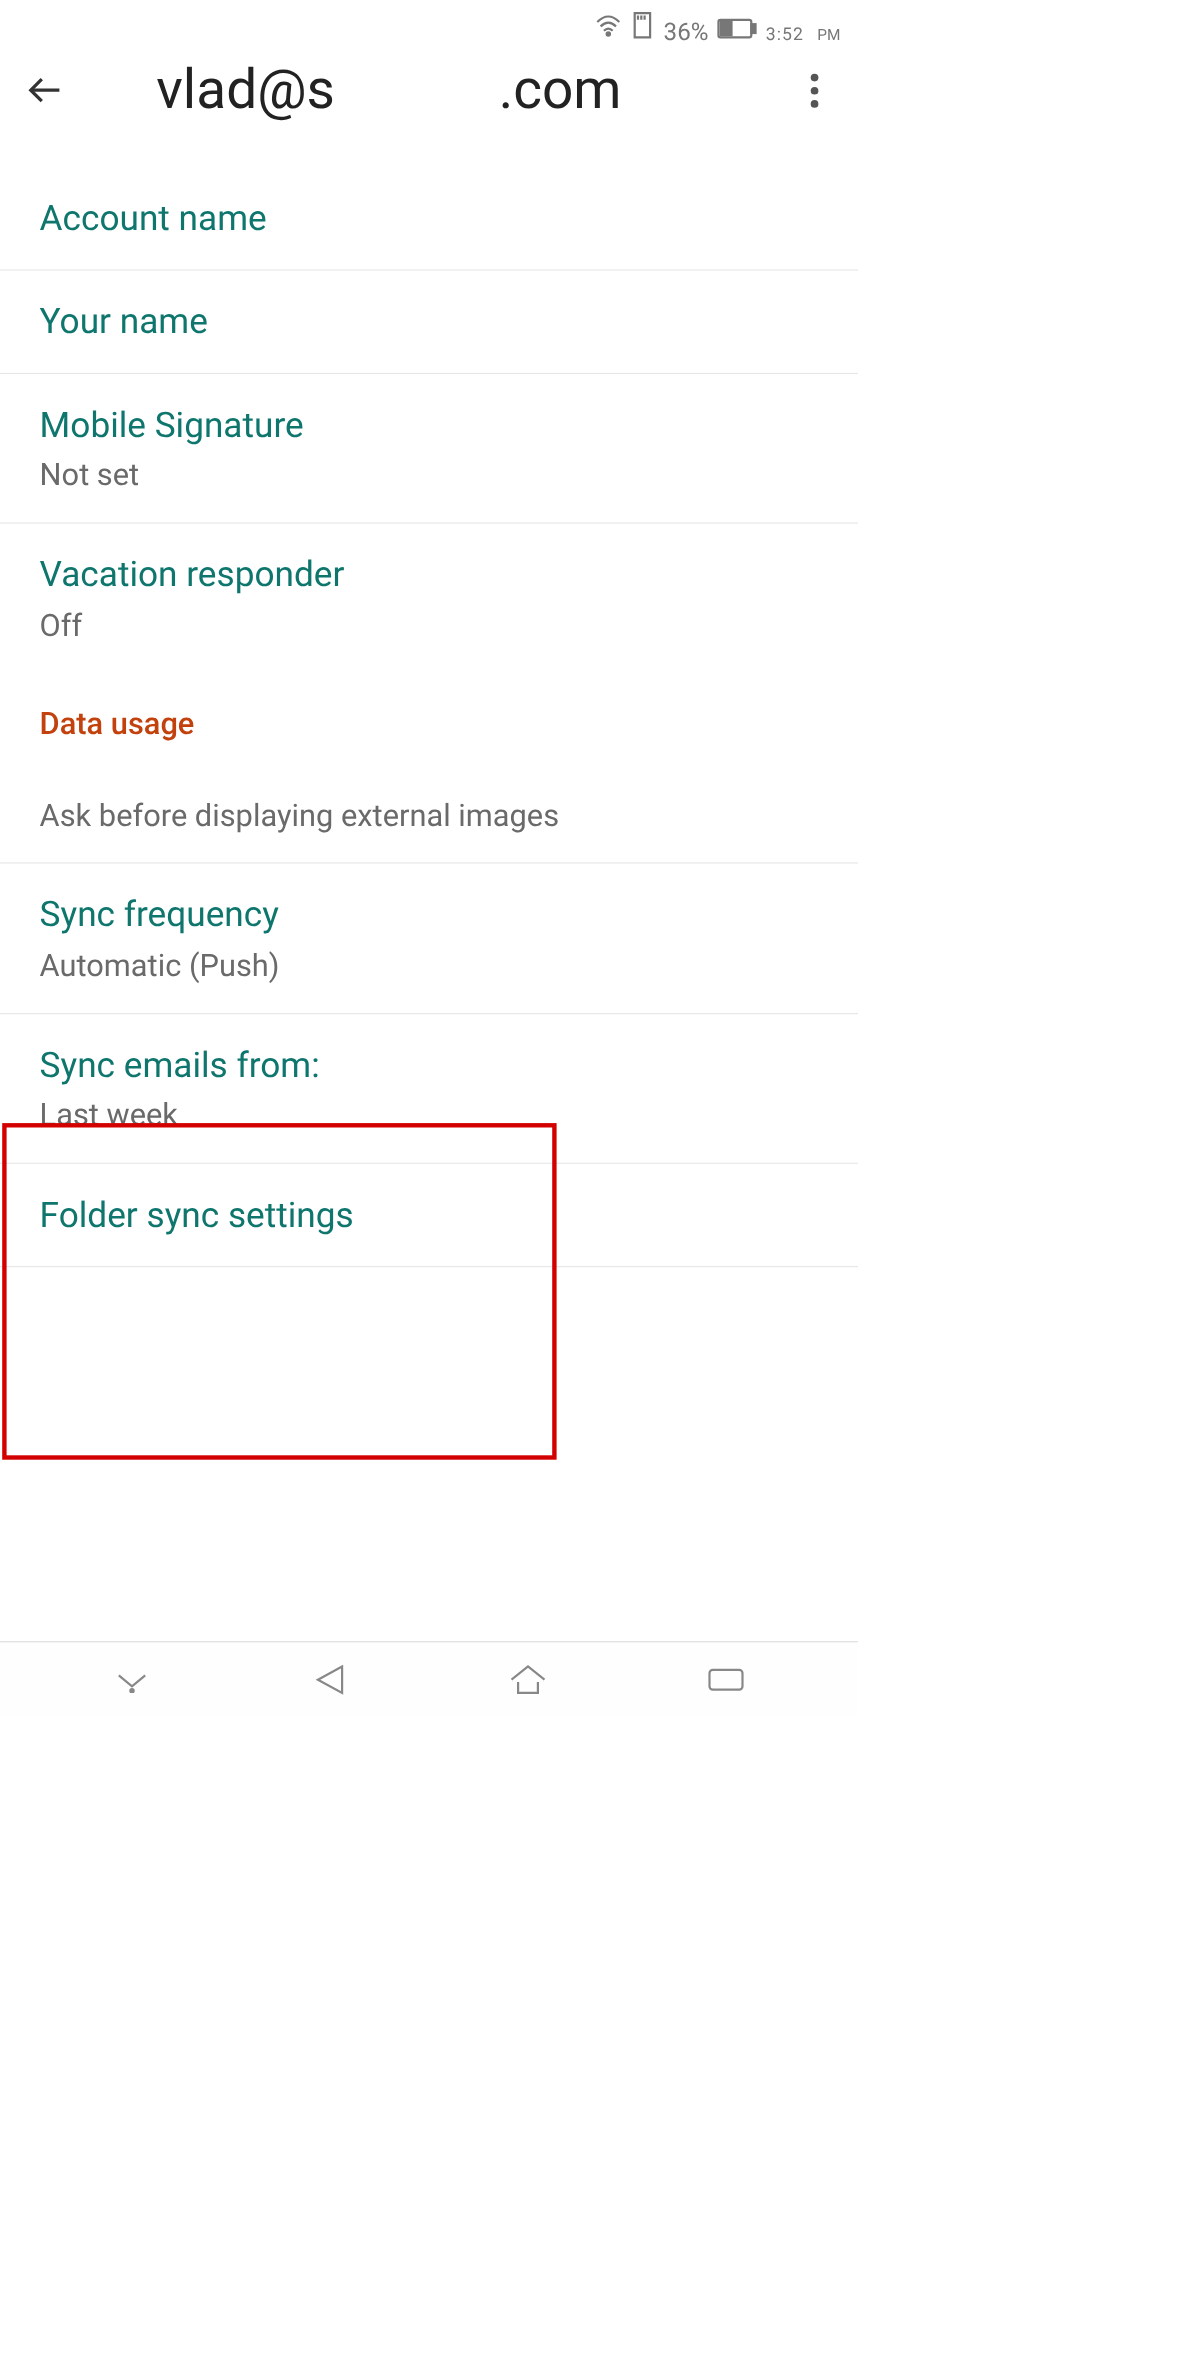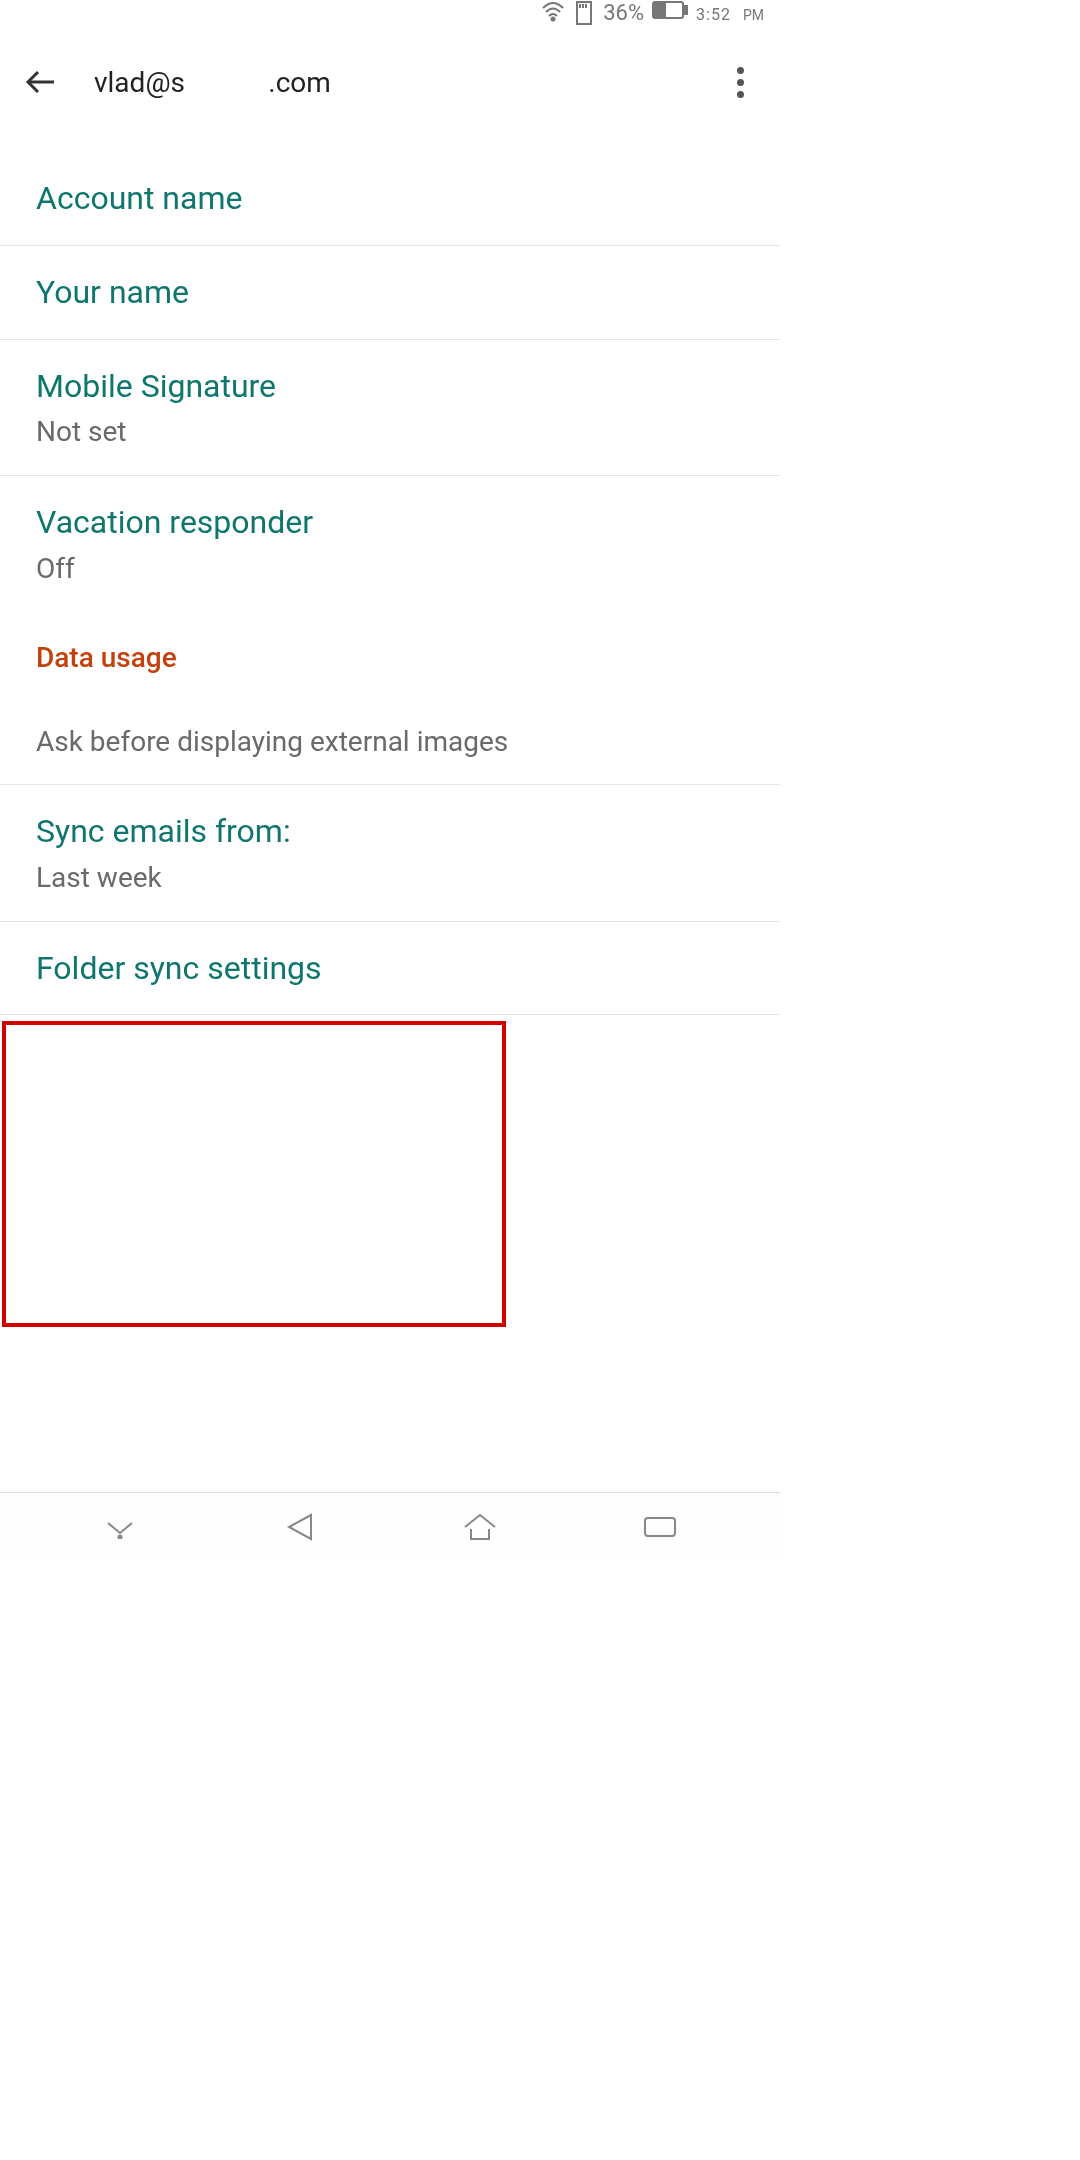--- a/index.html
+++ b/index.html
@@ -8,21 +8,21 @@
       height: 1560px;
       font-family: -apple-system, BlinkMacSystemFont, 'Segoe UI', Roboto, Arial, sans-serif;
       background: #fff;
       position: relative;
       overflow: hidden;
     }
     .status-bar {
       height: 42px;
       display: flex;
       justify-content: flex-end;
-      align-items: flex-start;
+      align-items: flex-end;
       padding: 0 16px;
       gap: 8px;
       font-size: 22px;
       color: #777;
     }
     .status-bar .pct { font-size: 22px; }
     .status-bar .time { font-size: 16px; letter-spacing: 1px; }
     .status-bar .ampm { font-size: 14px; margin-left: 12px; }
     .header {
       height: 80px;
@@ -32,23 +32,23 @@
     }
     .back-arrow {
       width: 36px;
       height: 36px;
       display: flex;
       align-items: center;
       justify-content: center;
       cursor: pointer;
     }
     .header-title {
-      font-size: 28px;
+      font-size: 50px;
       color: #222;
-      margin-left: 36px;
+      margin-left: 84px;
       flex: 1;
       white-space: pre;
     }
     .more-menu {
       width: 36px;
       height: 36px;
       display: flex;
       flex-direction: column;
       align-items: center;
       justify-content: center;
@@ -181,20 +181,24 @@
     <div class="setting-title">Vacation responder</div>
     <div class="setting-sub">Off</div>
   </div>
 
   <div class="section-header">Data usage</div>
 
   <div class="setting-item" style="border-top:none;">
     <div class="setting-sub">Ask before displaying external images</div>
   </div>
 
+  <div class="setting-item">
+    <div class="setting-title">Sync frequency</div>
+    <div class="setting-sub">Automatic (Push)</div>
+  </div>
 
   <div class="setting-item">
     <div class="setting-title">Sync emails from:</div>
     <div class="setting-sub">Last week</div>
   </div>
 
   <div class="setting-item">
     <div class="setting-title">Folder sync settings</div>
   </div>
 

